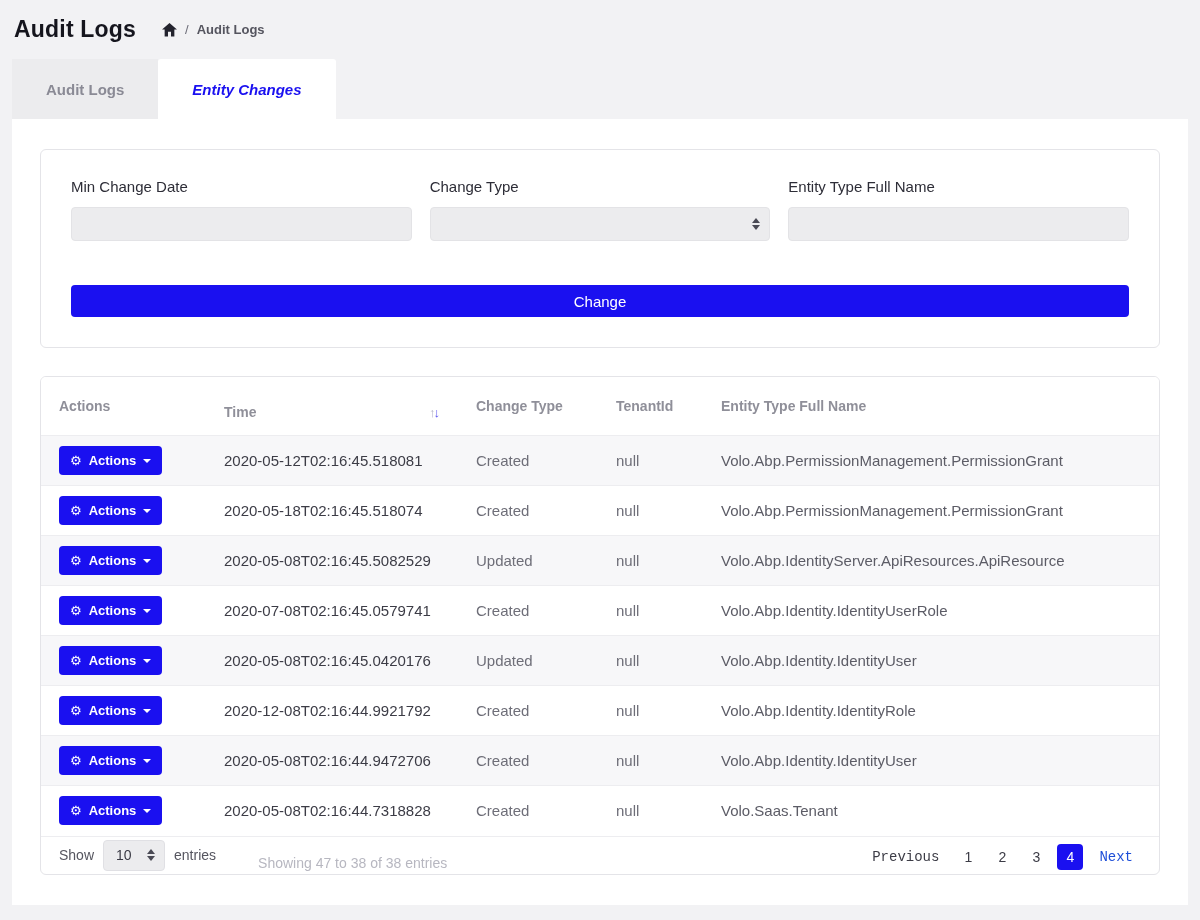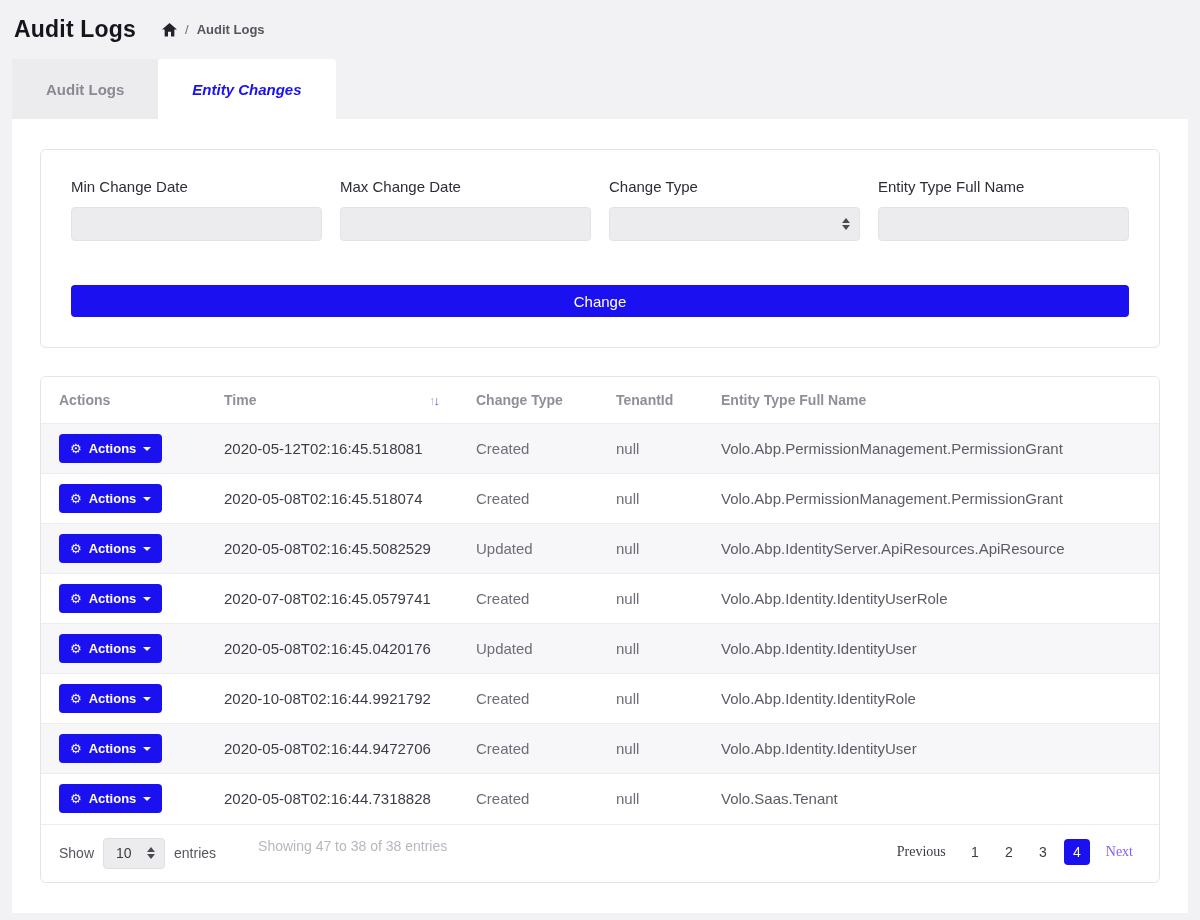--- a/index.html
+++ b/index.html
@@ -35,48 +35,48 @@
     display:flex; flex-direction:column; gap:2px; pointer-events:none; }
   .tri-up { width:0; height:0; border-left:4px solid transparent; border-right:4px solid transparent; border-bottom:5px solid #4a4a55; }
   .tri-down { width:0; height:0; border-left:4px solid transparent; border-right:4px solid transparent; border-top:5px solid #4a4a55; }
   .refresh-btn { width:100%; height:32px; background:var(--accent); color:#fff; border:none; border-radius:4px;
     font-family:inherit; font-size:15px; font-weight:500; cursor:pointer; }
 
   
   .table-card { border:1px solid var(--border); border-radius:6px; overflow:hidden; }
   table { width:100%; border-collapse:collapse; table-layout:fixed; }
   thead th { text-align:left; font-size:14px; font-weight:600; color:#8f8f99; padding:15px 10px 15px 18px; background:#fff; }
-  th.th-time .th-inner { display:flex; align-items:center; justify-content:space-between; padding-right:10px; }
+  th.th-time .th-inner { display:flex; align-items:center; justify-content:space-between; padding-right:10px;margin-top:12px; }
   .sort-icon { font-size:13px; letter-spacing:-2px; }
   .sort-up { color:#b2b2c6; }
   .sort-down { color:#5b55f0; }
   tbody tr { border-top:1px solid #ededf0; }
   tbody tr:nth-child(odd) { background:var(--stripe); }
   tbody td { padding:9px 10px 9px 18px; font-size:15px; height:50px; vertical-align:middle; }
   td.col-time { color:#3c3c46; }
   td.col-type, td.col-tenant { color:#6e6e78; }
   td.col-entity { color:#5c5c66; }
   .actions-btn { display:inline-flex; align-items:center; gap:7px; background:var(--accent); color:#fff;
     border:none; border-radius:4px; padding:7px 11px; font-family:inherit; font-size:13px; font-weight:600; cursor:pointer; }
   .actions-btn .gear { font-size:13px; line-height:1; }
   .caret { width:0; height:0; border-left:4px solid transparent; border-right:4px solid transparent; border-top:4px solid #fff; }
 
   
-  .table-footer { display:flex; align-items:flex-start; border-top:1px solid #ededf0; padding:13px 18px; }
+  .table-footer { display:flex; align-items:flex-end; border-top:1px solid #ededf0; padding:3px 18px; }
   .show-group { display:flex; align-items:center; gap:9px; font-size:14px; color:#55555f; }
   .pagesize-wrap { position:relative; }
   .pagesize-select { appearance:none; -webkit-appearance:none; width:62px; height:31px; background:#ececee;
     border:1px solid #e0e0e4; border-radius:4px; font-family:inherit; font-size:14px; color:#3a3a44; padding:0 22px 0 12px; outline:none; }
   .summary { margin-left:42px; font-size:14px; color:#b7b7c0; }
   .pagination { margin-left:auto; display:flex; align-items:center; gap:8px; font-size:14px; }
-  .page-link { background:none; border:none; font-family:Liberation Serif, serif; font-size:14px; color:#3c3c46; cursor:pointer; padding:6px 8px; }
+  .page-link { background:none; border:none; font-family:Liberation Mono, monospace; font-size:14px; color:#3c3c46; cursor:pointer; padding:6px 8px; }
   .page-btn { background:none; border:none; font-family:inherit; font-size:14px; color:#3c3c46; cursor:pointer;
     min-width:26px; height:26px; border-radius:4px; padding:0 6px; }
   .page-btn.active { background:var(--accent); color:#fff; }
-  .page-link.disabled { color:#8b5cf6; cursor:default; }
+  .page-link.disabled { color:#1d4ed8; cursor:default; }
 </style>
 </head>
 <body>
 
 <div class="page">
 
   <header class="page-header">
     <h1 class="page-title">Audit Logs</h1>
     <nav class="breadcrumb">
       <span style="display:inline-flex;">
@@ -94,24 +94,20 @@
       <div class="tab">Audit Logs</div>
       <div class="tab active">Entity Changes</div>
     </div>
 
     <div class="content-panel">
 
       <section class="filter-card">
         <div class="filter-grid">
           <div class="filter-field">
             <label class="filter-label">Min Change Date</label>
-            <input class="filter-input" type="text" value="" style="">
-          </div>
-          <div class="filter-field">
-            <label class="filter-label">Max Change Date</label>
             <input class="filter-input" type="text" value="" style="">
           </div>
           <div class="filter-field">
             <label class="filter-label">Change Type</label>
             <div class="select-wrap">
               <select class="filter-select"></select>
               <span class="select-arrows">
                 <span class="tri-up"></span>
                   <span class="tri-down"></span>
               </span>
@@ -163,21 +159,21 @@
     <td class="col-entity">Volo.Abp.PermissionManagement.PermissionGrant</td>
   </tr>
               <tr>
     <td class="col-actions">
       <button class="actions-btn">
         <span class="gear">⚙</span>
         <span>Actions</span>
         <span class="caret"></span>
       </button>
     </td>
-    <td class="col-time">2020-05-08T02:16:45.518074</td>
+    <td class="col-time">2020-05-18T02:16:45.518074</td>
     <td class="col-type">Created</td>
     <td class="col-tenant">null</td>
     <td class="col-entity">Volo.Abp.PermissionManagement.PermissionGrant</td>
   </tr>
               <tr>
     <td class="col-actions">
       <button class="actions-btn">
         <span class="gear">⚙</span>
         <span>Actions</span>
         <span class="caret"></span>
@@ -215,21 +211,21 @@
     <td class="col-entity">Volo.Abp.Identity.IdentityUser</td>
   </tr>
               <tr>
     <td class="col-actions">
       <button class="actions-btn">
         <span class="gear">⚙</span>
         <span>Actions</span>
         <span class="caret"></span>
       </button>
     </td>
-    <td class="col-time">2020-10-08T02:16:44.9921792</td>
+    <td class="col-time">2020-12-08T02:16:44.9921792</td>
     <td class="col-type">Created</td>
     <td class="col-tenant">null</td>
     <td class="col-entity">Volo.Abp.Identity.IdentityRole</td>
   </tr>
               <tr>
     <td class="col-actions">
       <button class="actions-btn">
         <span class="gear">⚙</span>
         <span>Actions</span>
         <span class="caret"></span>

